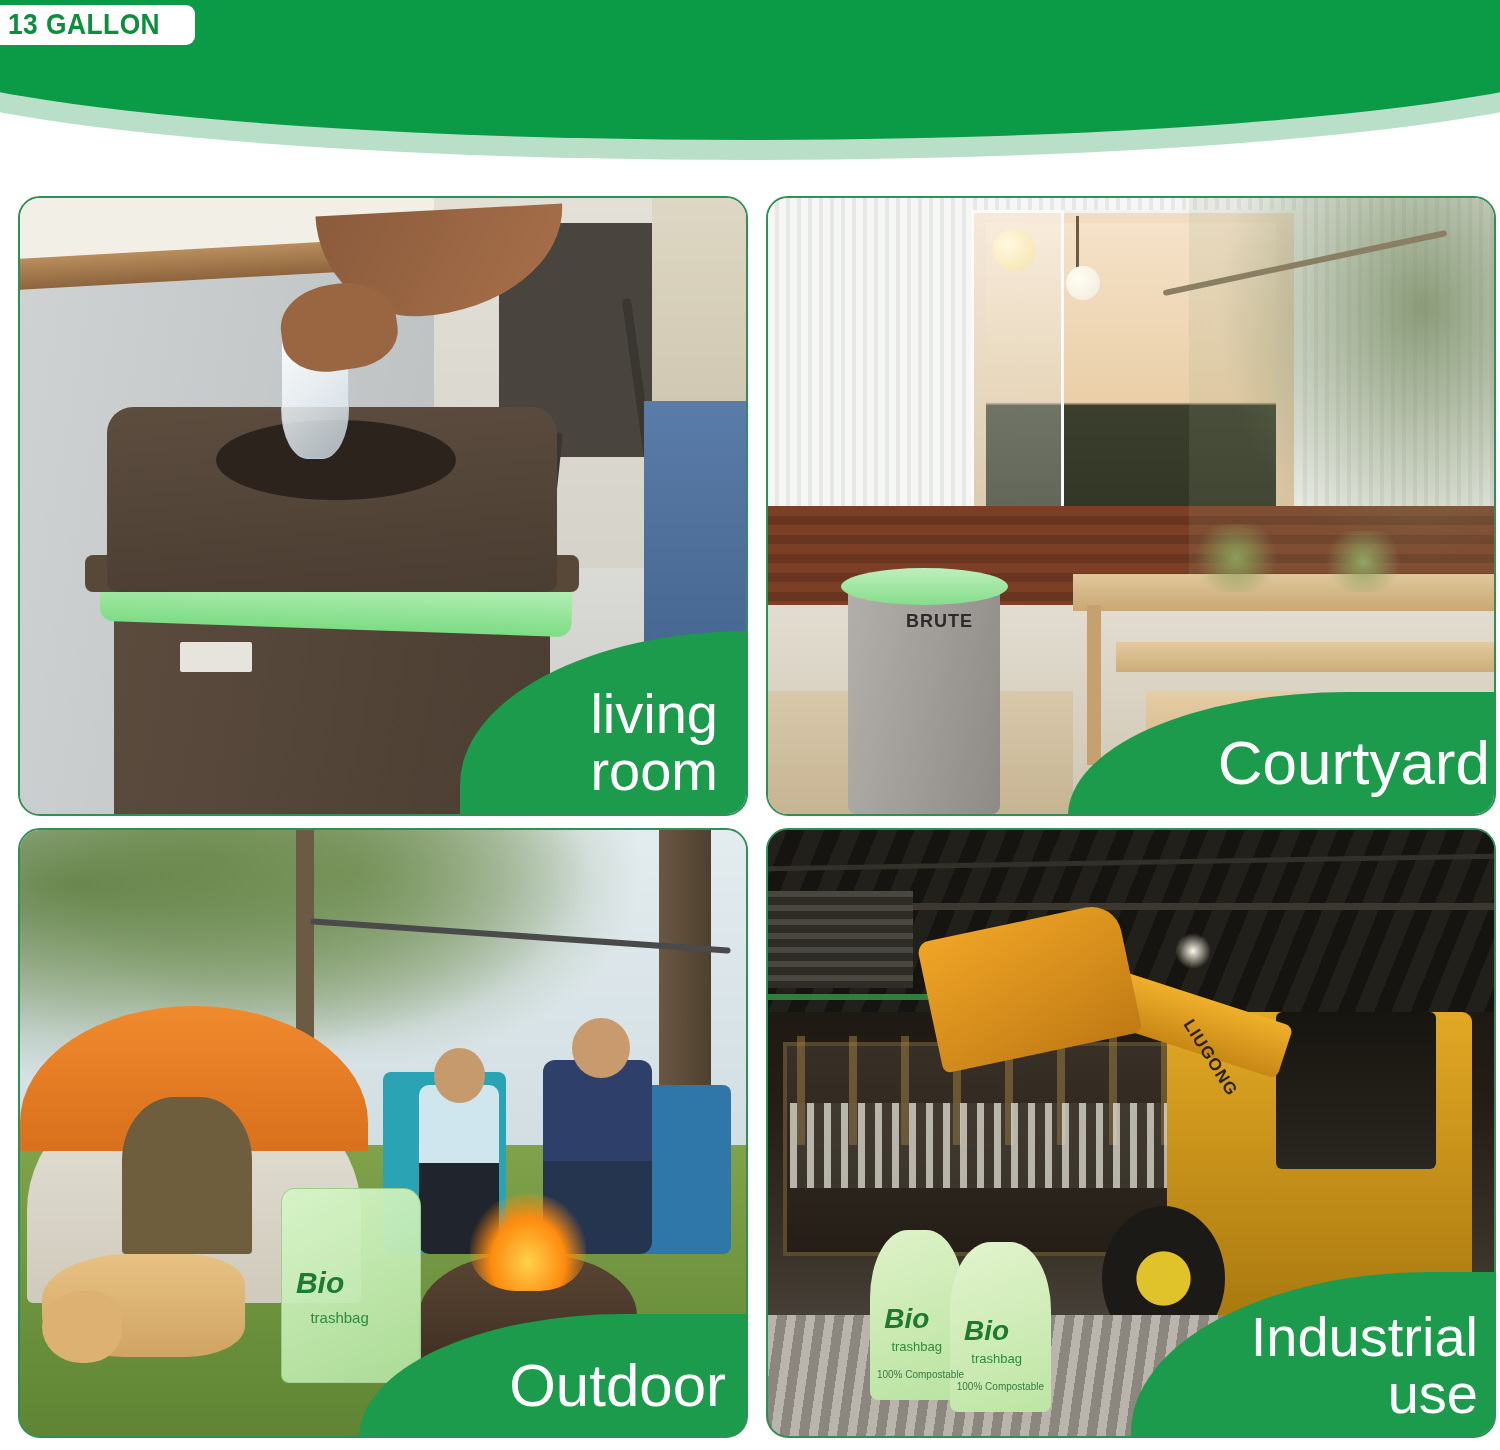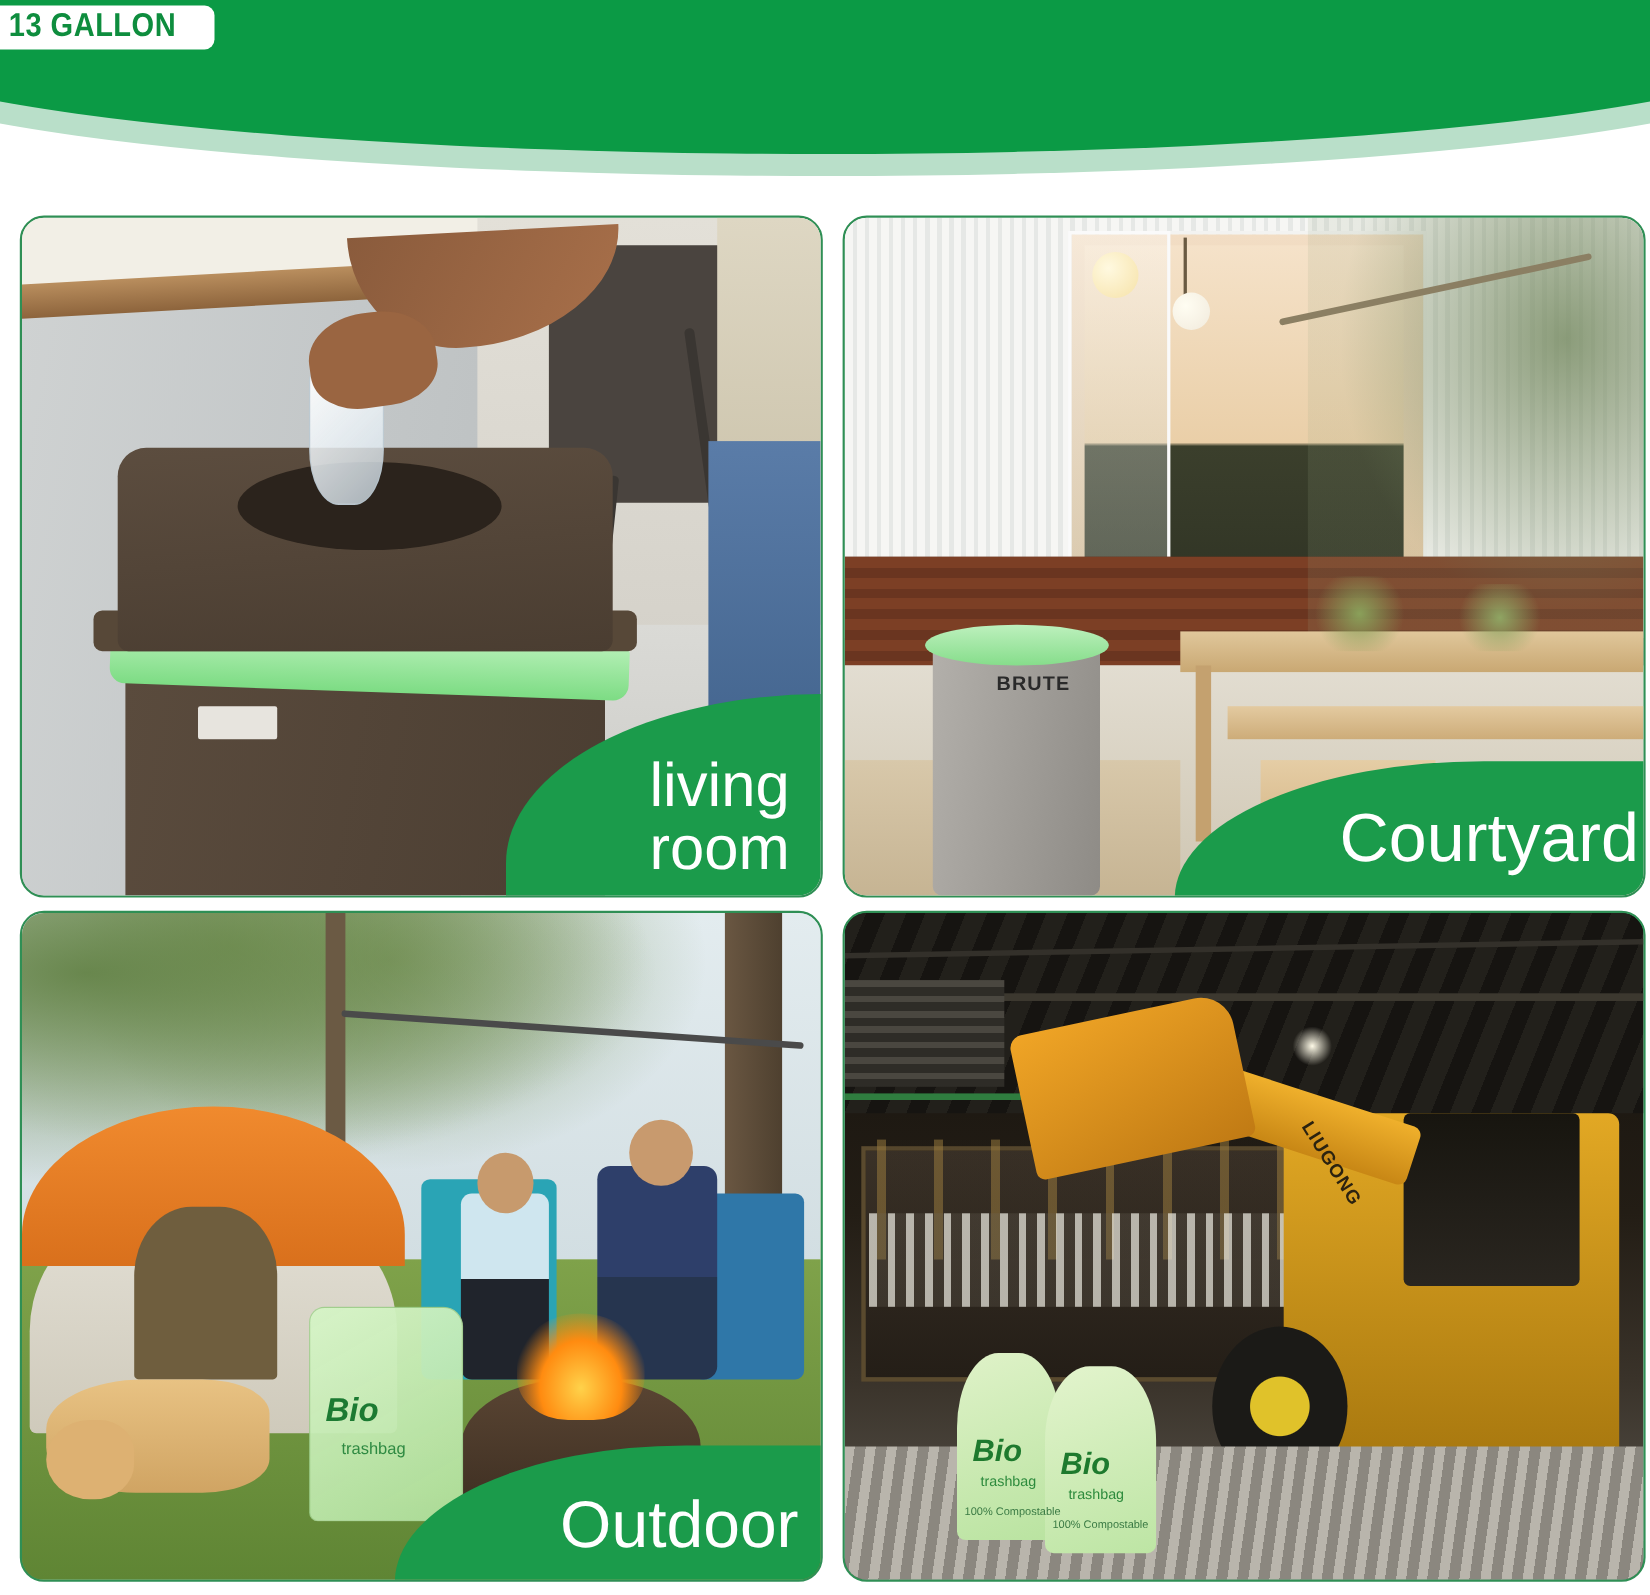--- a/index.html
+++ b/index.html
@@ -386,15 +386,17 @@
     <div class="wheel"></div>
     <div class="floor"></div>
     <div class="bag1"></div>
     <div class="bag2"></div>
     <div class="bagtxt1">Bio</div>
     <div class="bagsub1">trashbag</div>
     <div class="bagfoot1">100% Compostable</div>
     <div class="bagtxt2">Bio</div>
     <div class="bagsub2">trashbag</div>
     <div class="bagfoot2">100% Compostable</div>
+    <div class="scene-label lbl-industrial">Industrial
+use</div>
   </div>
 
 </div>
 
 </body></html>

